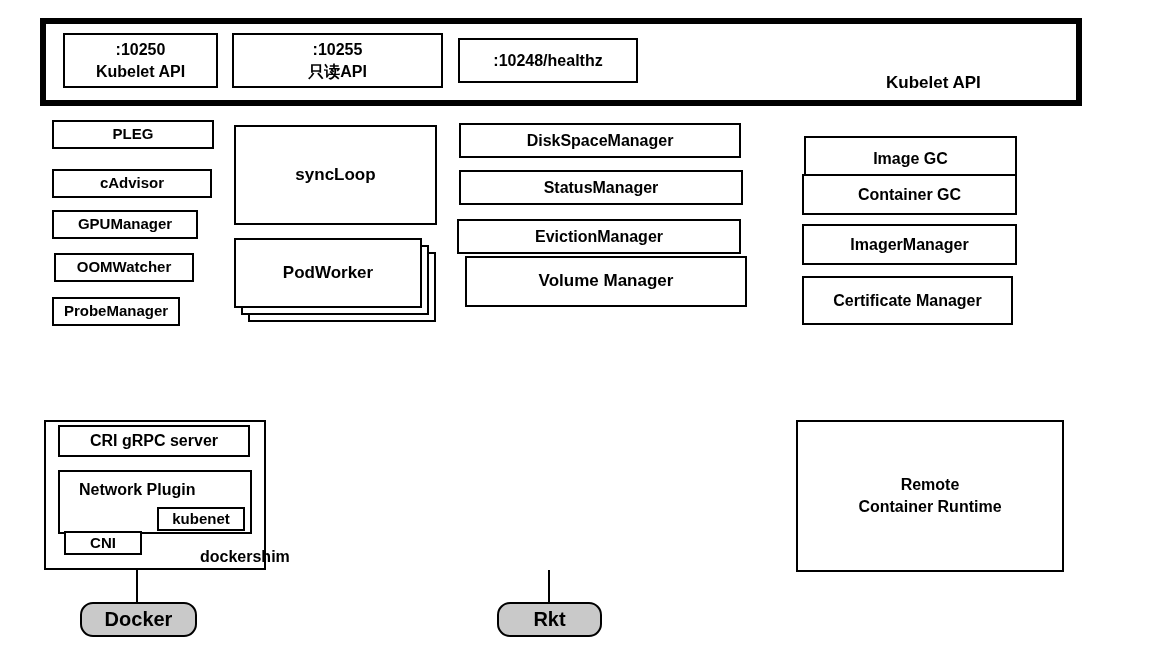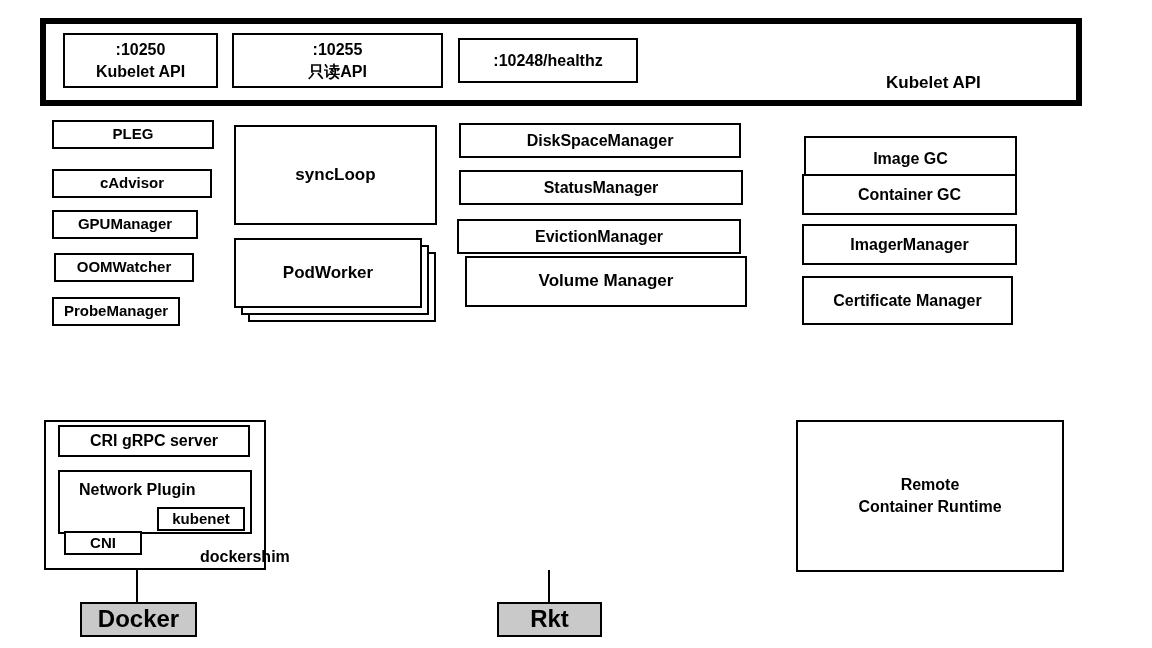--- a/index.html
+++ b/index.html
@@ -61,21 +61,21 @@
   }
   .stack-shadow {
     position: absolute;
     box-sizing: border-box;
     background: #ffffff;
     border: 2px solid #000000;
   }
   .f15 { font-size: 15px; }
   .f16 { font-size: 16px; }
   .f17 { font-size: 17px; }
-  .f20 { font-size: 24px; }
+  .f20 { font-size: 20px; border-radius: 13px; }
   .f22 { font-size: 22px; }
   .two-line { flex-direction: column; }
 </style>
 </head>
 <body>
 
 <div id="canvas">
 
   <div class="box bar-heavy" style="left:40px; top:18px; width:1042px; height:88px;"></div>
 

